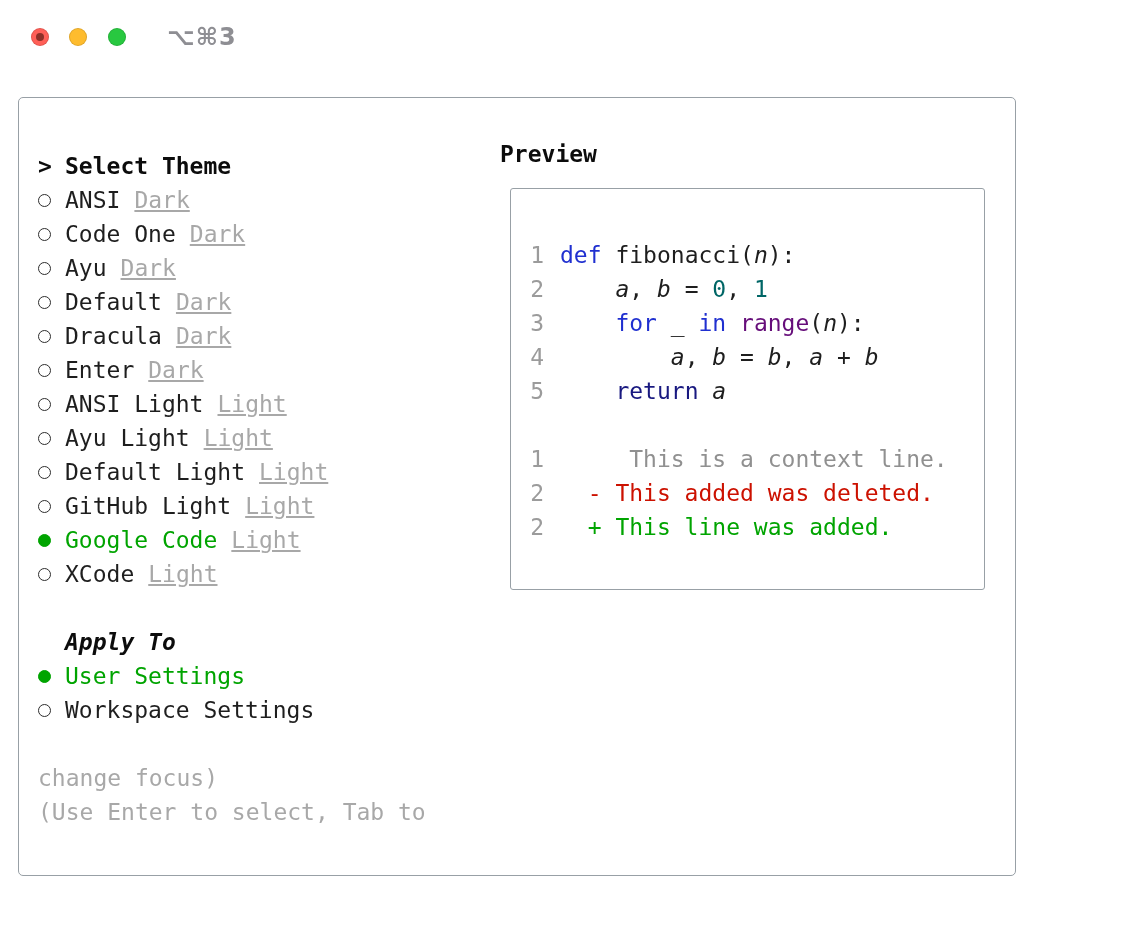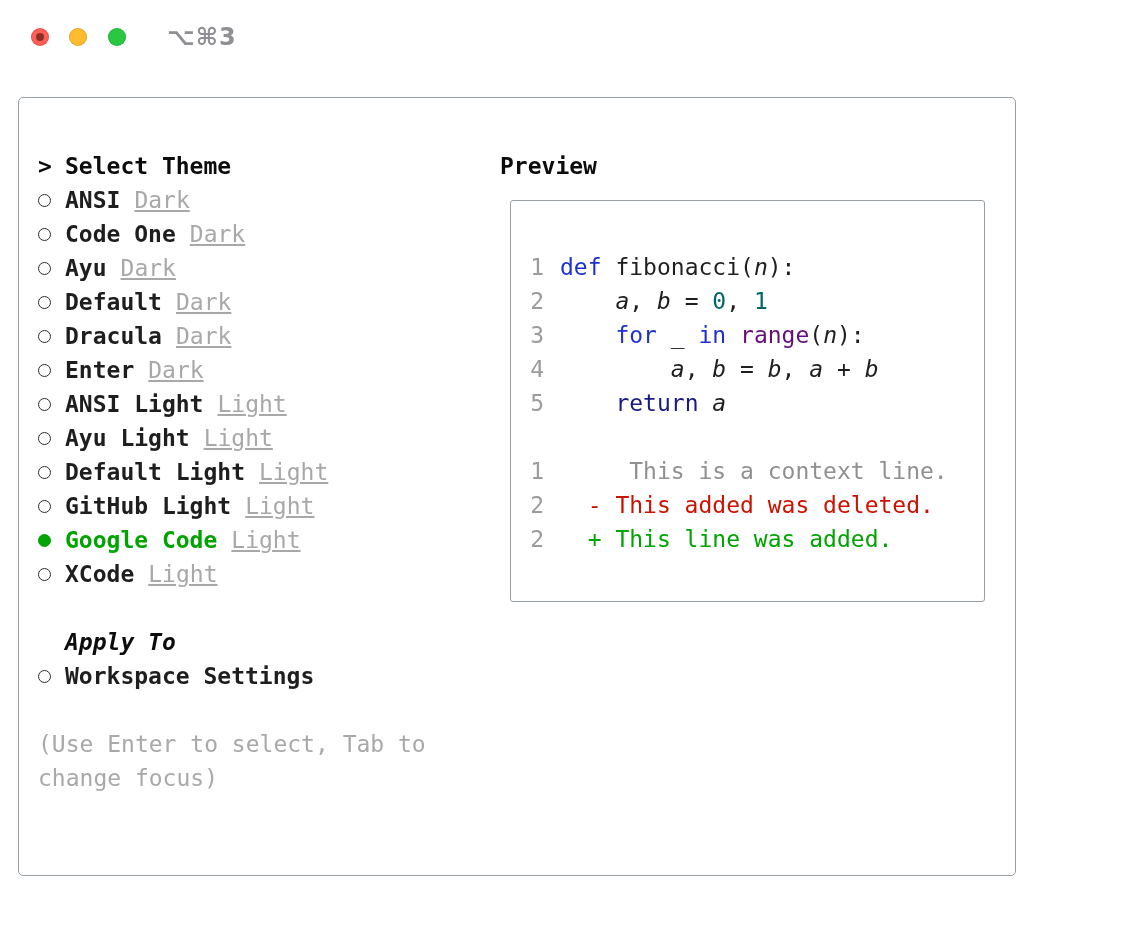--- a/index.html
+++ b/index.html
@@ -30,37 +30,37 @@
     font-family: "DejaVu Sans", "Liberation Sans", sans-serif;
   }
 
   
   .main-box {
     position: absolute; left: 18px; top: 97px; width: 996px; height: 777px;
     border: 1px solid #98a0a6; border-radius: 5px; background: #ffffff;
   }
 
   .left-col  { position: absolute; left: 19px; top: 51px; }
-  .right-col { position: absolute; left: 481px; top: 51px; }
+  .right-col { position: absolute; left: 481px; top: 39px; }
 
   .row {
     height: 34px; line-height: 34px; display: flex; align-items: center;
     font-size: 23px; color: #1e1e1e; white-space: pre;
   }
   .row.spacer { visibility: hidden; }
   .header { font-weight: bold; color: #0c0c0c; }
   .prompt { display: inline-block; width: 27px; flex: none; }
   .indent { padding-left: 27px; font-style: italic; }
 
   .circle {
     width: 13px; height: 13px; border-radius: 50%; border: 1.5px solid #2d2d2d;
     box-sizing: border-box; margin-right: 14px; flex: none;
   }
   .circle.sel { background: var(--green); border-color: var(--green); }
-  .iname { color: #1e1e1e; font-weight: bold; }
+  .iname { color: #1e1e1e; }
   .iname.selgreen { color: var(--green); }
   .ivariant { color: var(--muted); margin-left: 14px; text-decoration: underline; }
   .help-line { color: var(--muted); }
 
   
   .preview-box {
     position: absolute; left: 10px; top: 51px; width: 475px; height: 402px;
     border: 1px solid #98a0a6; border-radius: 3px; box-sizing: border-box;
     padding: 49px 0 0 19px; background: #ffffff;
   }
@@ -112,28 +112,29 @@
           <div class="row item"><span class="circle"></span><span class="iname">GitHub Light</span><span class="ivariant">Light</span></div>
           <div class="row item"><span class="circle sel"></span><span class="iname selgreen">Google Code</span><span class="ivariant">Light</span></div>
           <div class="row item"><span class="circle"></span><span class="iname">XCode</span><span class="ivariant">Light</span></div>
         </div>
 
       <div class="row spacer"></div>
 
       <div class="row header indent">Apply To</div>
 
       <div id="apply-list">
+          <div class="row item"><span class="circle sel"></span><span class="iname selgreen">User Settings</span></div>
           <div class="row item"><span class="circle"></span><span class="iname">Workspace Settings</span></div>
         </div>
 
       <div class="row spacer"></div>
 
       <div>
+        <div class="row help-line">change focus)</div>
         <div class="row help-line">(Use Enter to select, Tab to</div>
-        <div class="row help-line">change focus)</div>
       </div>
     </div>
 
     <div class="right-col">
       <div class="row header">Preview</div>
       <div class="preview-box">
         <div id="code-lines">
             <div class="codeline">
               <span class="lnum">1</span>
               <span class="codetext"><span class="tok-kw">def</span><span class="tok-plain"> fibonacci(</span><span class="tok-var">n</span><span class="tok-plain">):</span></span>

